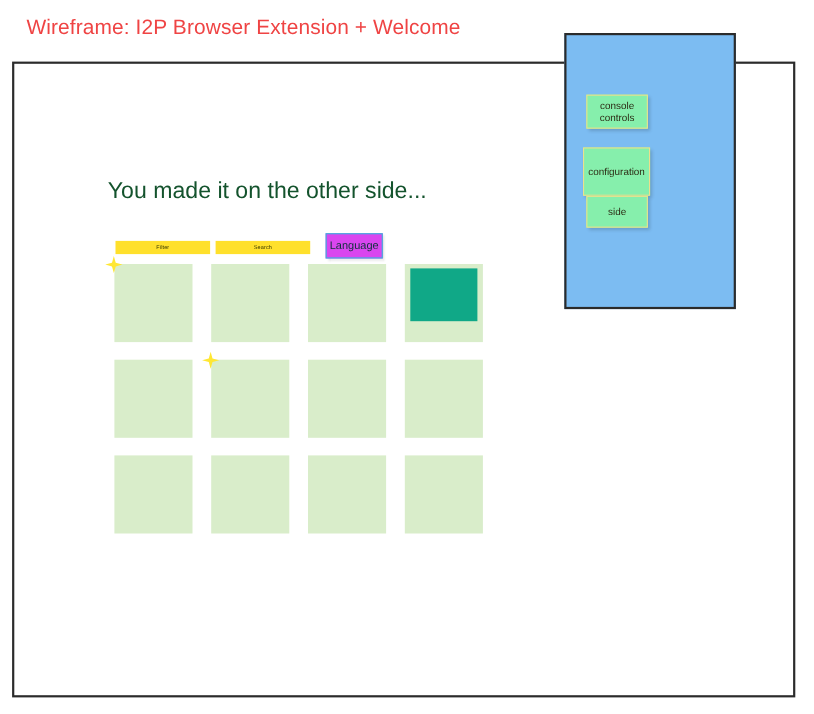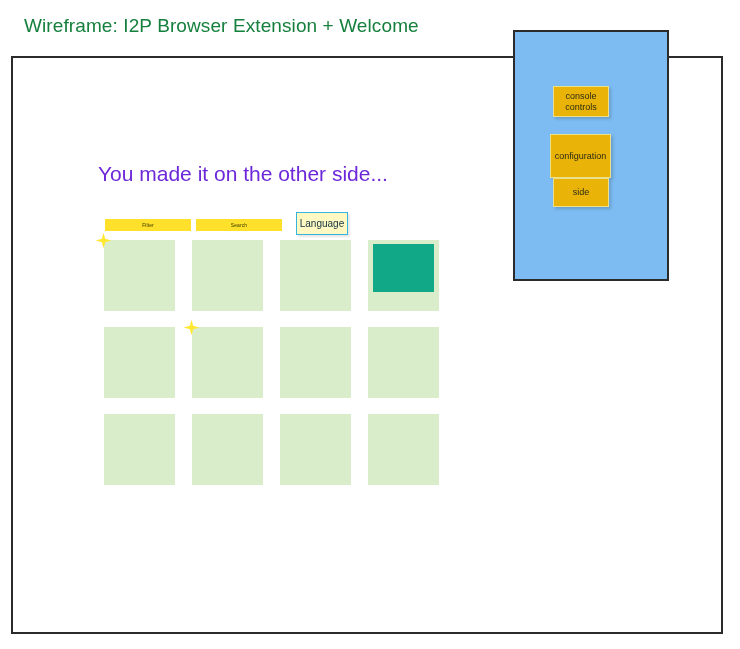--- a/index.html
+++ b/index.html
@@ -17,21 +17,21 @@
   }
 
   
   .page-title {
     position: absolute;
     left: 24px;
     top: 13px;
     font-size: 19px;
     line-height: 26px;
     letter-spacing: 0.1px;
-    color: #15803d;
+    color: #ef4444;
     white-space: nowrap;
   }
 
   
   .wireframe-frame {
     position: absolute;
     left: 11px;
     top: 56px;
     width: 712px;
     height: 578px;
@@ -40,21 +40,21 @@
     box-sizing: border-box;
   }
 
   
   .welcome-heading {
     position: absolute;
     left: 98px;
     top: 159px;
     font-size: 21px;
     line-height: 30px;
-    color: #6d28d9;
+    color: #14532d;
     white-space: nowrap;
   }
 
   
   .toolbar-bar {
     position: absolute;
     height: 12px;
     background: #ffe02b;
     color: #3a3a00;
     font-size: 5px;
@@ -65,21 +65,21 @@
   }
   .toolbar-filter { left: 105px; top: 219px; width: 86px; }
   .toolbar-search { left: 196px; top: 219px; width: 86px; }
 
   .language-button {
     position: absolute;
     left: 296px;
     top: 212px;
     width: 52px;
     height: 23px;
-    background: #fef9c3;
+    background: #d946ef;
     border: 1px solid #36b4dd;
     box-sizing: border-box;
     font-size: 10px;
     line-height: 21px;
     text-align: center;
     color: #10303d;
     box-shadow: 2px 2px 2px rgba(0,0,0,0.10);
   }
 
   
@@ -126,33 +126,32 @@
     top: 30px;
     width: 156px;
     height: 251px;
     background: #7cbcf2;
     border: 2px solid #2b2b2b;
     box-sizing: border-box;
   }
 
   .sticky-note {
     position: absolute;
-    background: #eab308;
+    background: #86efac;
     border: 1px solid #ece08d;
     box-sizing: border-box;
     font-size: 9px;
     line-height: 11px;
     color: #2c2c14;
     text-align: center;
     display: flex;
     align-items: center;
     justify-content: center;
     box-shadow: 2px 2px 3px rgba(0,0,0,0.17);
     padding: 2px 3px;
-    margin-left: 20px;
   }
   .note-console  { left: 533px; top: 86px;  width: 56px; height: 31px; }
   .note-config   { left: 530px; top: 134px; width: 61px; height: 44px; }
   .note-help     { left: 533px; top: 178px; width: 56px; height: 29px; }
 </style>
 </head>
 <body>
 
 <div class="page-title">Wireframe: I2P Browser Extension + Welcome</div>
 

